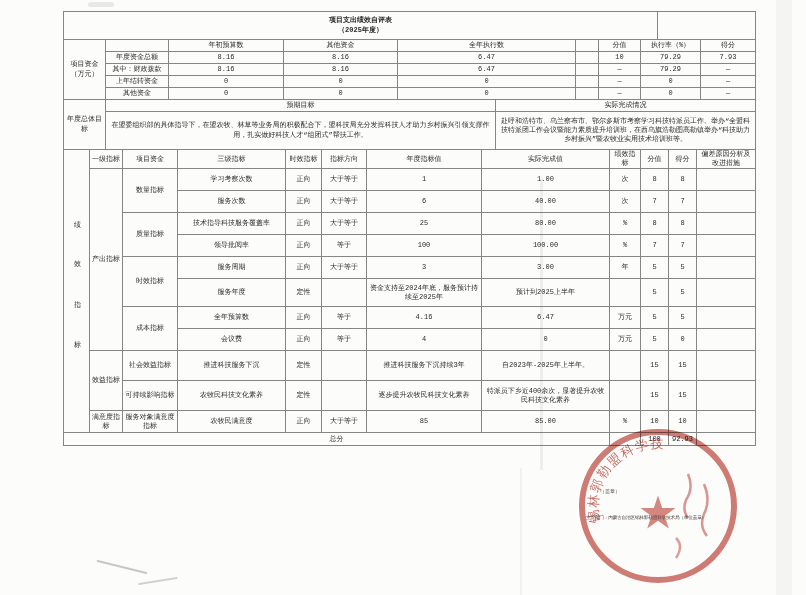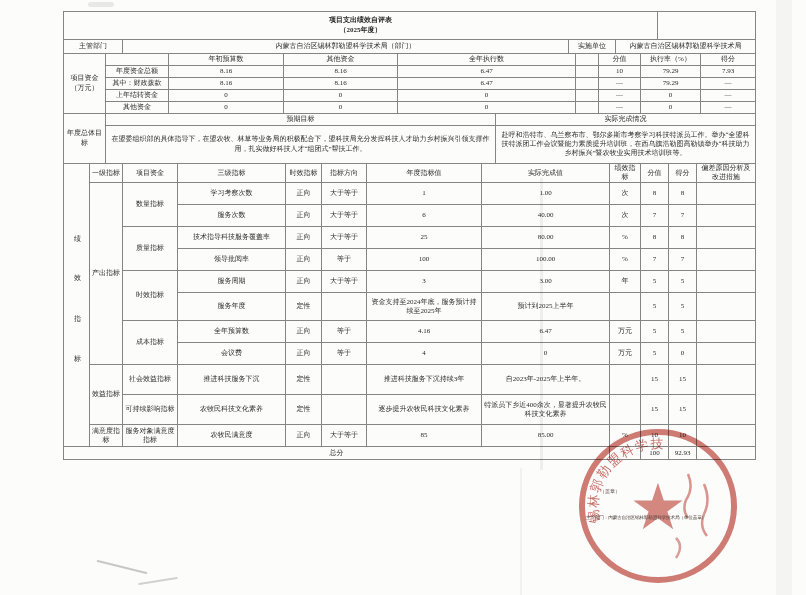--- a/index.html
+++ b/index.html
@@ -1,17 +1,17 @@
 <!DOCTYPE html>
 <html><head>
 <meta charset="utf-8">
 <style>
   html,body{margin:0;padding:0;}
   body{width:806px;height:595px;background:#f6f6f4;font-family:"Liberation Serif","DejaVu Serif",serif;}
-  .page{position:relative;width:806px;height:595px;background:#fcfcfb;overflow:hidden;color:#2b2b2b;}
+  .page{position:relative;width:806px;height:595px;background:#fcfcfb;overflow:hidden;color:#2b2b2b;font-family:Liberation Mono, monospace;}
   .sheet{position:absolute;left:63px;top:12px;width:692px;}
   table.tbl{border-collapse:collapse;table-layout:fixed;width:692px;margin-top:-1px;}
   table.tbl td{border:1px solid #858585;font-size:7px;line-height:1.3;padding:0 2px;
     text-align:center;vertical-align:middle;overflow:hidden;color:#2b2b2b;}
   .ta-l{text-align:left;}
   .title-cell{font-weight:bold;font-size:9.5px;line-height:1.55;}
   .goal-text{font-size:7px;line-height:1.6;padding:2px 8px;}
   .vert span{writing-mode:vertical-lr;text-orientation:upright;letter-spacing:40px;display:inline-block;margin-top:10px;}
   .h12{height:12px}.h13{height:13px}.h14{height:14px}.h18{height:18px}
   .h22{height:22px}.h28{height:28px}.h30{height:30px}.h38{height:38px}
@@ -42,26 +42,20 @@
           <col style="width:42px">
           <col style="width:98px">
         </colgroup>
       <tbody>
           <tr class="h28">
         <td colspan="4" class="title-cell">
           <div>项目支出绩效自评表</div>
           <div>（2025年度）</div>
         </td>
         <td></td>
-      </tr>
-      <tr class="h14">
-        <td>主管部门</td>
-        <td class="ta-l">内蒙古自治区锡林郭勒盟科学技术局（部门）</td>
-        <td>实施单位</td>
-        <td colspan="2" class="ta-l">内蒙古自治区锡林郭勒盟科学技术局</td>
       </tr>
     </tbody>
       </table>
 
     <table class="tbl">
       <colgroup>
           <col style="width:42px">
           <col style="width:63px">
           <col style="width:115px">
           <col style="width:114px">

